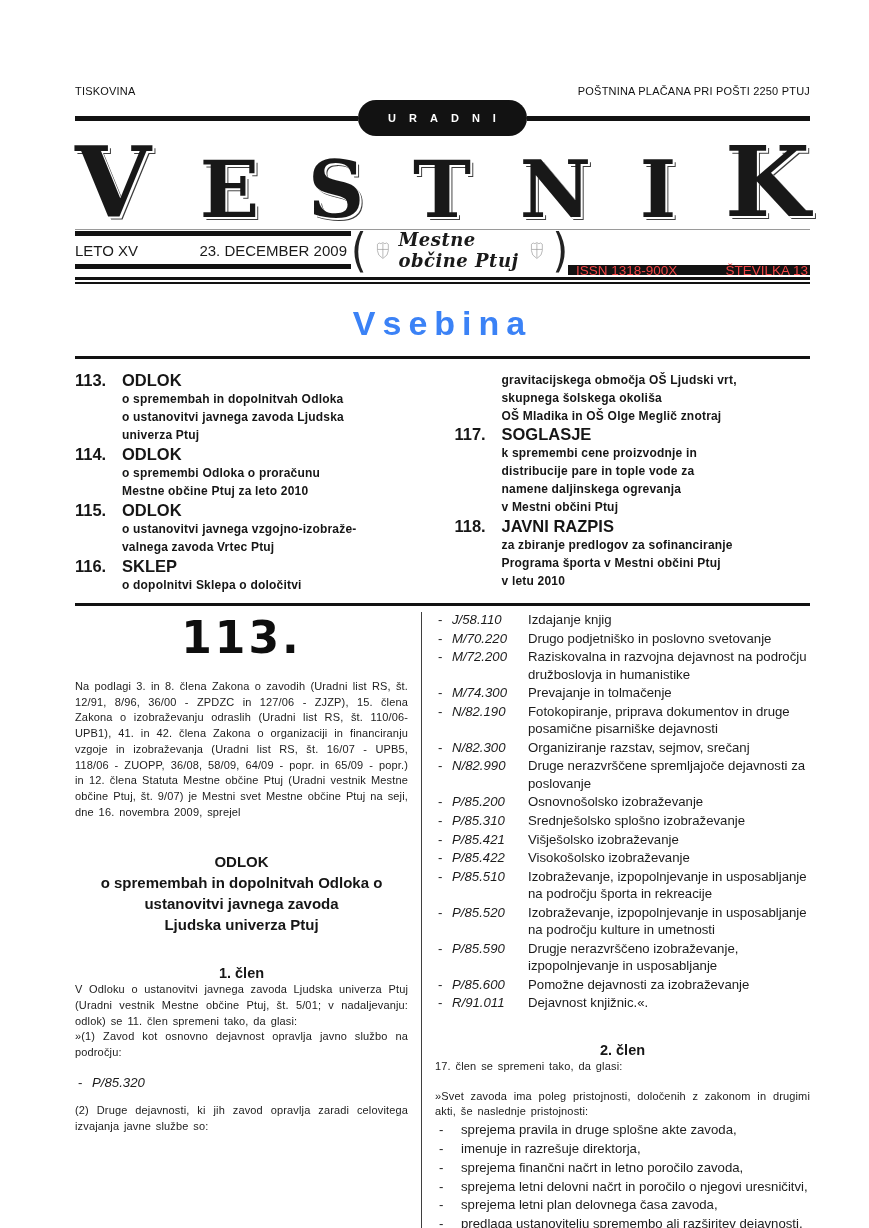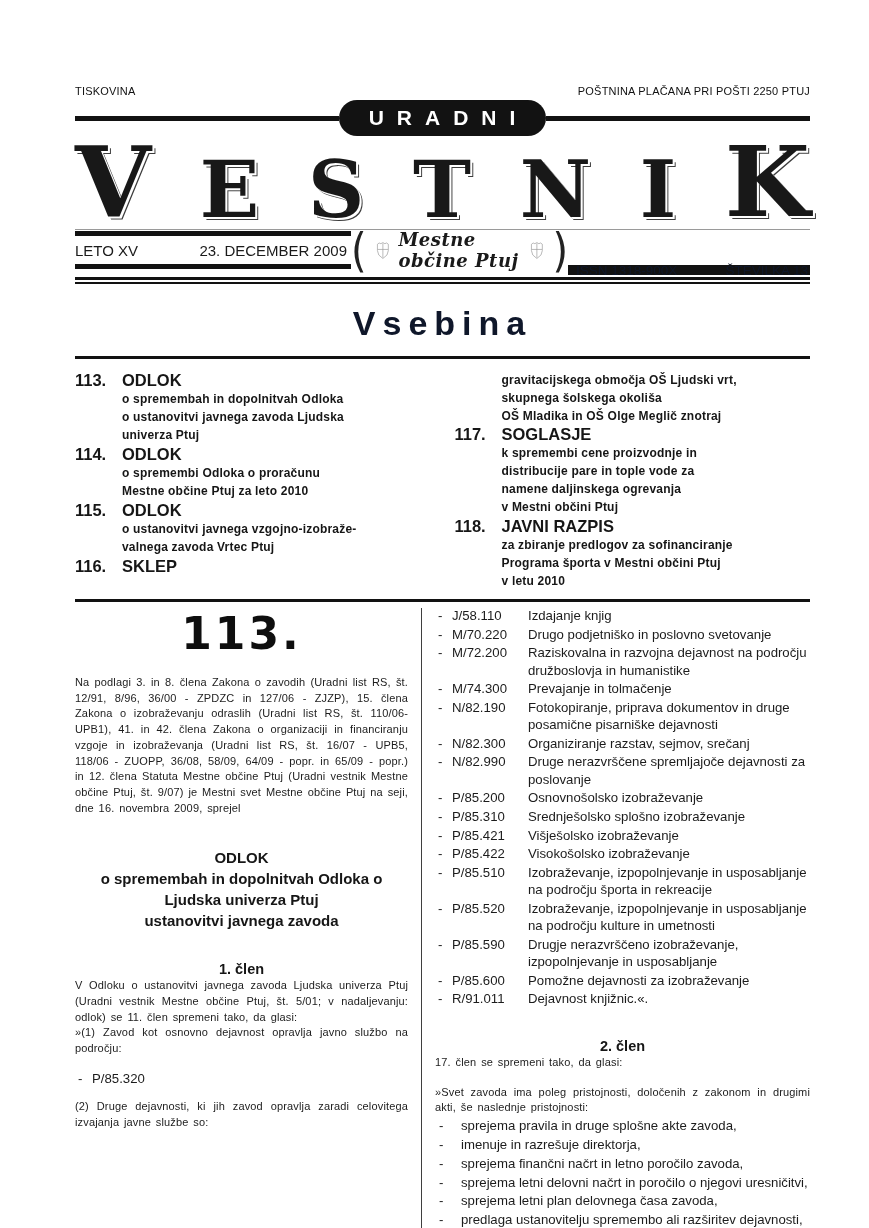--- a/index.html
+++ b/index.html
@@ -9,44 +9,44 @@
     background:#ffffff; color:#161616; overflow:hidden;
     font-family:"Liberation Sans", sans-serif;
     padding:85px 59px 0 75px;
   }
   
   .toprow { display:flex; justify-content:space-between; align-items:flex-start;
     font-size:11px; font-weight:normal; letter-spacing:.2px; transform:scaleY(1.05); color:#111; }
   .masthead-row { display:flex; align-items:center; margin-top:3px; height:36px; }
   .mast-bar { flex:1; height:5px; background:#121212; }
   .uradni-pill { background:#121212; color:#fff; border-radius:18px; height:36px;
-    display:flex; align-items:center; padding:0 18px 0 30px; font-size:21px; font-weight:bold;
+    display:flex; align-items:center; padding:0 18px 0 30px; font-size:11px; font-weight:bold;
     letter-spacing:13px; font-family:"Liberation Sans", sans-serif; }
   .vestnik { display:flex; justify-content:space-between; align-items:flex-end;
     margin-top:2px; height:84px; font-family:"DejaVu Serif", serif; font-weight:bold; color:#181818;
     text-shadow:2px 2px 0 #ffffff, 3px 3px 0 #3c3c3c; }
   .vestnik .big { font-size:98px; line-height:.82; }
   .vestnik .mid { font-size:78px; line-height:.82; }
   .thinrule { border-top:1px solid #9a9a9a; margin-top:7px; }
   
   .band { display:flex; align-items:stretch; height:38px; margin-top:1px; }
   .band-seg { border-top:5px solid #121212; border-bottom:5px solid #121212;
     display:flex; align-items:center; justify-content:space-between; }
   .band-left { width:276px; font-size:15px; padding:0 4px 0 0; color:#1a1a1a; }
-  .band-right { width:242px; font-size:13.5px; padding:0 2px 0 8px; color:#0f172a;margin-top:34px; }
+  .band-right { width:242px; font-size:13.5px; padding:0 2px 0 8px; color:#ef4444;margin-top:34px; }
   .band-mid { flex:1; display:flex; align-items:center; justify-content:center; gap:9px; }
   .paren { font-family:"DejaVu Sans", sans-serif; font-size:40px; font-weight:400; color:#222;
     line-height:1; transform:scaleY(1.15); }
   .muni-script { font-family:"DejaVu Serif", serif; font-style:italic; font-weight:bold;
     font-size:18px; color:#1a1a1a; letter-spacing:.5px; }
   .shield { display:block; }
   .doublerule { margin-top:8px; height:7px; border-top:3px solid #121212; border-bottom:2px solid #121212; }
   
   .vsebina-title { text-align:center; font-size:34px; font-weight:800; letter-spacing:7px;
-    margin:20px 0 13px; color:#0f172a; }
+    margin:20px 0 13px; color:#3b82f6; }
   .rule3 { border-top:3px solid #121212; }
   .toc { display:flex; gap:24px; padding:12px 0 8px; }
   .toc-col { width:50%; }
   .toc-item { display:flex; margin-bottom:1px; }
   .toc-num { width:47px; font-size:16.5px; font-weight:800; flex:none; }
   .toc-body { flex:1; }
   .toc-title { font-size:16.5px; font-weight:800; line-height:19px; }
   .toc-line { font-size:12px; font-weight:bold; line-height:18px; letter-spacing:.2px; display:block; }
   .toc-cont { padding-left:47px; }
   
@@ -57,21 +57,21 @@
   .art-num { text-align:center; font-family:"DejaVu Sans", sans-serif; font-size:44px;
     font-weight:bold; letter-spacing:3px; margin:4px 0 16px; color:#0e0e0e; }
   .para { font-size:11px; line-height:1.43; text-align:justify; letter-spacing:.15px;
     word-spacing:1.6px; color:#1c1c1c; }
   .art-heading { margin-top:32px; text-align:center; font-weight:bold; font-size:15px; line-height:1.38; }
   .art-heading div { display:block; }
   .clen-title { margin-top:30px; margin-bottom:1px; text-align:center; font-weight:bold; font-size:14.5px; }
   .code-list { margin-top:13px; }
   .code-item { display:flex; font-size:13.2px; line-height:1.33; margin-bottom:1px; color:#1c1c1c; }
   .code-item .dash { width:17px; flex:none; padding-left:3px; }
-  .code-item .code { width:76px; flex:none; }
+  .code-item .code { width:76px; flex:none;font-style:italic; }
   .code-item .desc { flex:1; }
   .mt12 { margin-top:12px; }
   .bullet-list { margin-top:1px; }
   .bullet-item { display:flex; font-size:13.2px; line-height:1.35; margin-bottom:1px; color:#1c1c1c; }
   .bullet-item .dash { width:26px; flex:none; padding-left:4px; }
   .bullet-item .btxt { flex:1; }
   .rc-pad { padding-top:3px; } .gap14 { height:14px; }
 </style>
 </head>
 <body>
@@ -154,20 +154,21 @@
         <div class="toc-body">
           <div class="toc-title">ODLOK</div>
           <span class="toc-line">o ustanovitvi javnega vzgojno-izobraže-</span>
           <span class="toc-line">valnega zavoda Vrtec Ptuj</span>
         </div>
       </div>
       <div class="toc-item">
         <div class="toc-num">116.</div>
         <div class="toc-body">
           <div class="toc-title">SKLEP</div>
+          <span class="toc-line">o dopolnitvi Sklepa o določitvi</span>
         </div>
       </div>
     </div>
     <div class="toc-col">
       <div class="toc-cont">
         <span class="toc-line">gravitacijskega območja OŠ Ljudski vrt,</span>
         <span class="toc-line">skupnega šolskega okoliša</span>
         <span class="toc-line">OŠ Mladika in OŠ Olge Meglič znotraj</span>
       </div>
       <div class="toc-item">
@@ -196,22 +197,22 @@
 
   <div class="bodywrap">
 
     <div class="col-left">
       <div class="art-num">113.</div>
       <p class="para">Na podlagi 3. in 8. člena Zakona o zavodih (Uradni list RS, št. 12/91, 8/96, 36/00 - ZPDZC in 127/06 - ZJZP), 15. člena Zakona o izobraževanju odraslih (Uradni list RS, št. 110/06-UPB1), 41. in 42. člena Zakona o organizaciji in financiranju vzgoje in izobraževanja (Uradni list RS, št. 16/07 - UPB5, 118/06 - ZUOPP, 36/08, 58/09, 64/09 - popr. in 65/09 - popr.) in 12. člena Statuta Mestne občine Ptuj (Uradni vestnik Mestne občine Ptuj, št. 9/07) je Mestni svet Mestne občine Ptuj na seji, dne 16. novembra 2009, sprejel</p>
 
       <div class="art-heading">
         <div>ODLOK</div>
         <div>o spremembah in dopolnitvah Odloka o</div>
+        <div>ustanovitvi javnega zavoda</div>
         <div>Ljudska univerza Ptuj</div>
-        <div>ustanovitvi javnega zavoda</div>
       </div>
 
       <div class="clen-title">1. člen</div>
       <p class="para">V Odloku o ustanovitvi javnega zavoda Ljudska univerza Ptuj (Uradni vestnik Mestne občine Ptuj, št. 5/01; v nadaljevanju: odlok) se 11. člen spremeni tako, da glasi:</p>
       <p class="para">»(1) Zavod kot osnovno dejavnost opravlja javno službo na področju:</p>
 
       <div class="code-list">
         <div class="code-item">
           <span class="dash">-</span>
           <span class="code">P/85.320</span>

